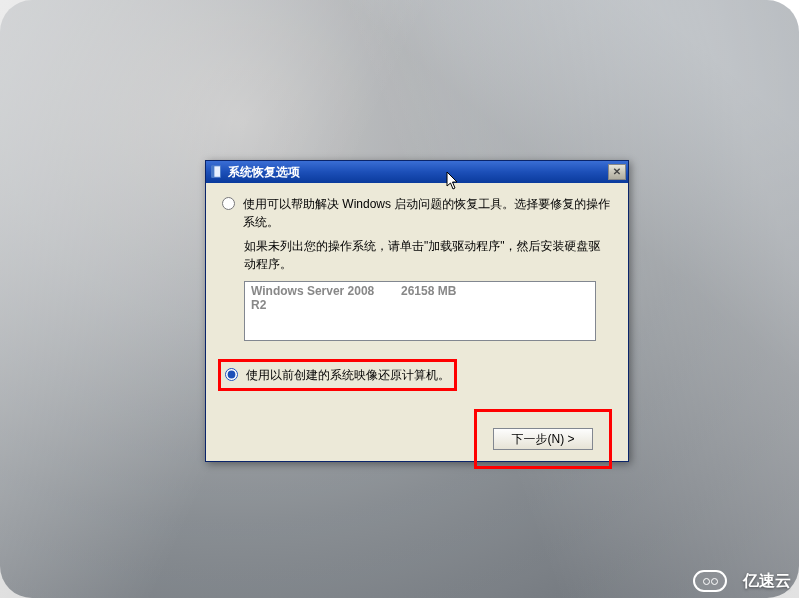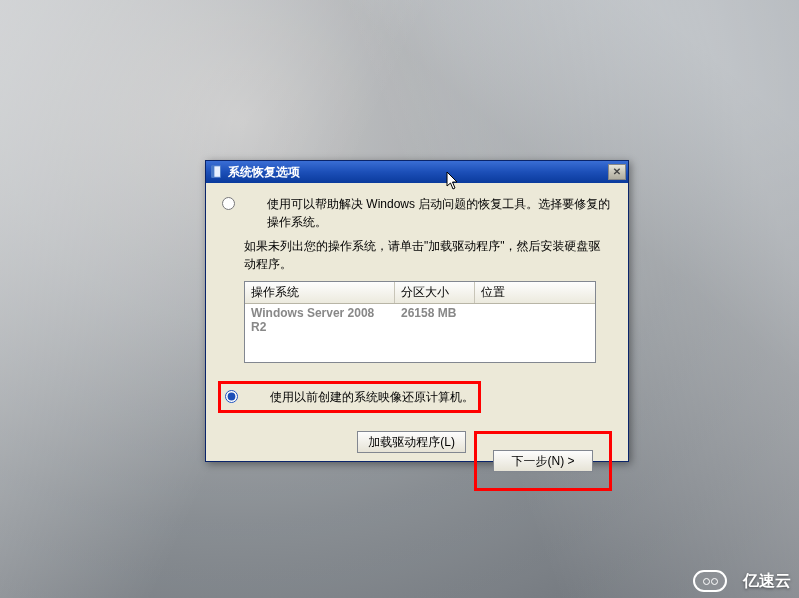--- a/index.html
+++ b/index.html
@@ -1,19 +1,20 @@
 <!DOCTYPE html>
 <html><head>
 <meta charset="utf-8">
 <style>
   * { box-sizing: border-box; }
   html, body { margin: 0; padding: 0; width: 799px; height: 598px; overflow: hidden; font-family: "Microsoft YaHei", "SimSun", Tahoma, sans-serif; }
   .desktop {
     width: 799px; height: 598px; position: relative;
     background: radial-gradient(ellipse at 30% 20%, #e8e8e8 0%, #c8ccd0 30%, #a0a6ac 60%, #7a8088 100%);
+    border-radius: 32px;
   }
   .desktop::before {
     content: ""; position: absolute; inset: 0;
     background:
       linear-gradient(115deg, rgba(255,255,255,0.5) 0%, rgba(255,255,255,0) 40%),
       linear-gradient(250deg, rgba(255,255,255,0.35) 10%, rgba(255,255,255,0) 45%),
       linear-gradient(40deg, rgba(0,0,0,0.15) 70%, rgba(0,0,0,0) 90%);
     pointer-events: none;
   }
 
@@ -36,21 +37,21 @@
     border: 1px solid #8a2a20; color:#fff; font-size:10px; line-height:12px;
     display:flex; align-items:center; justify-content:center; font-weight:bold;
     cursor: pointer;
   }
   .close-btn.grey {
     background: linear-gradient(to bottom,#e8e6dc,#c8c5b8 50%,#b0ada0);
     border:1px solid #888; color:#444;
   }
 
   .client { padding: 12px 16px 10px 16px; font-size: 12px; color:#000; }
-  .option-row { display:flex; align-items:flex-start; margin-bottom:6px;gap:24px; }
+  .option-row { display:flex; align-items:flex-start; margin-bottom:6px; }
   .radio { width:13px; height:13px; margin: 2px 8px 0 0; flex-shrink:0; accent-color:#1c4fb8; }
   .option-text { line-height: 1.5; }
   .indent-text { margin-left: 22px; line-height: 1.5; margin-bottom: 8px; }
 
   .table-box {
     margin-left: 22px; width: 352px; border: 1px solid #828790;
     background: #fff;
   }
   .table-head {
     display:flex; background: linear-gradient(to bottom,#fdfdfd,#eceade);
@@ -116,42 +117,36 @@
     <div class="client">
 
       <div class="option-row">
         <input type="radio" class="radio" name="opt" style="">
         <div class="option-text">使用可以帮助解决 Windows 启动问题的恢复工具。选择要修复的操作系统。</div>
       </div>
 
       <div class="indent-text">如果未列出您的操作系统，请单击"加载驱动程序"，然后安装硬盘驱动程序。</div>
 
       <div class="table-box">
-        <div class="table-head">
-          <div class="th th1">操作系统</div>
-          <div class="th th2">分区大小</div>
-          <div class="th th3">位置</div>
-        </div>
         <div class="table-rows-area">
           <div class="table-row">
             <div class="td td1">Windows Server 2008 R2</div>
             <div class="td td2">26158 MB</div>
           </div>
         </div>
       </div>
 
       <div class="option2-wrap highlight-red">
         <div class="option-row">
           <input type="radio" class="radio" name="opt" checked="" style="">
           <div class="option-text">使用以前创建的系统映像还原计算机。</div>
         </div>
       </div>
 
       <div class="buttons">
-        <button class="btn">加载驱动程序(L)</button>
         <div class="btn-next-wrap">
           <button class="btn">下一步(N) &gt;</button>
         </div>
       </div>
 
     </div>
   </div>
 
   <div class="cursor">
     <svg width="14" height="20" viewBox="0 0 14 20">

